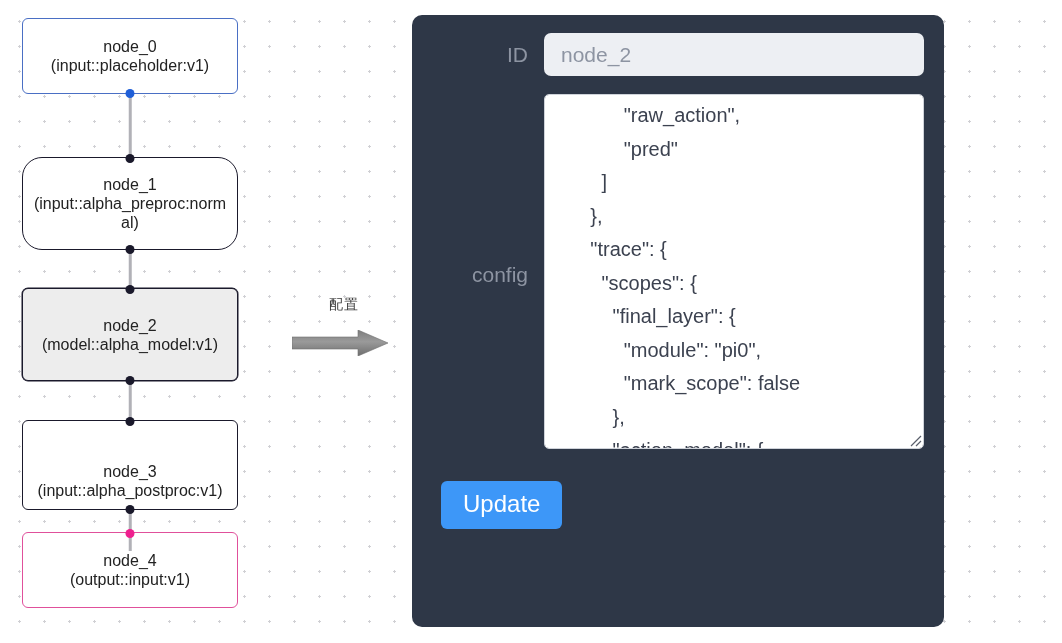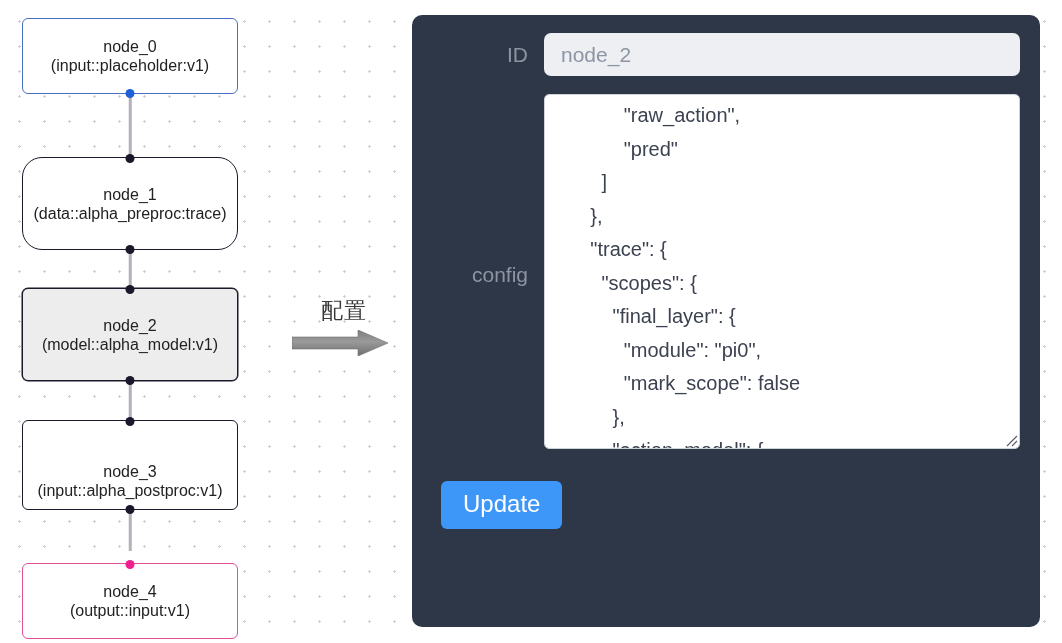--- a/index.html
+++ b/index.html
@@ -83,38 +83,38 @@
 
   
   #arrow-group {
     position: absolute;
     left: 292px;
     top: 296px;
     width: 104px;
     height: 68px;
   }
   #arrow-label {
-    font-size: 22px;
+    font-size: 14px;
     color: #3a3a3a;
     text-align: center;
     letter-spacing: 1px;
     font-family: "DejaVu Sans", sans-serif;
   }
   #arrow-shape {
     position: absolute;
     left: 0; top: 34px;
     width: 96px; height: 26px;
   }
 
   
   #panel {
     position: absolute;
     left: 412px;
     top: 15px;
-    width: 628px;
+    width: 532px;
     height: 612px;
     background: #2e3747;
     border-radius: 10px;
     box-sizing: border-box;
     padding: 18px 20px 0 20px;
   }
   .field-row {
     display: flex;
     align-items: center;
     margin-bottom: 18px;
@@ -204,36 +204,36 @@
       <div class="edge" style="top: 380px; height: 41px;"></div>
       <div class="edge" style="top: 512px; height: 39px;"></div>
       <div class="node input" style="top: 18px; height: 76px;">
         <div class="nm">node_0</div>
         <div class="ty">(input::placeholder:v1)</div>
         <div class="handle bottom blue"></div>
       </div>
       <div class="node" style="top: 157px; height: 93px; border-radius: 20px;">
         <div class="handle top"></div>
         <div class="nm">node_1</div>
-        <div class="ty">(data::alpha_preproc:trace)</div>
+        <div class="ty">(input::alpha_preproc:normal)</div>
         <div class="handle bottom"></div>
       </div>
       <div class="node selected" style="top: 288px; height: 93px;">
         <div class="handle top"></div>
         <div class="nm">node_2</div>
         <div class="ty">(model::alpha_model:v1)</div>
         <div class="handle bottom"></div>
       </div>
       <div class="node" style="top: 420px; height: 90px; justify-content: flex-end;">
         <div class="handle top"></div>
         <div class="nm">node_3</div>
         <div class="ty">(input::alpha_postproc:v1)</div>
         <div class="handle bottom"></div>
       </div>
-      <div class="node output" style="top: 563px; height: 76px;">
+      <div class="node output" style="top: 532px; height: 76px;">
         <div class="handle top pink"></div>
         <div class="nm">node_4</div>
         <div class="ty">(output::input:v1)</div>
       </div>
     </div>
 
   <div id="arrow-group">
     <div id="arrow-label">配置</div>
     <svg id="arrow-shape" viewBox="0 0 96 26">
       <defs>

